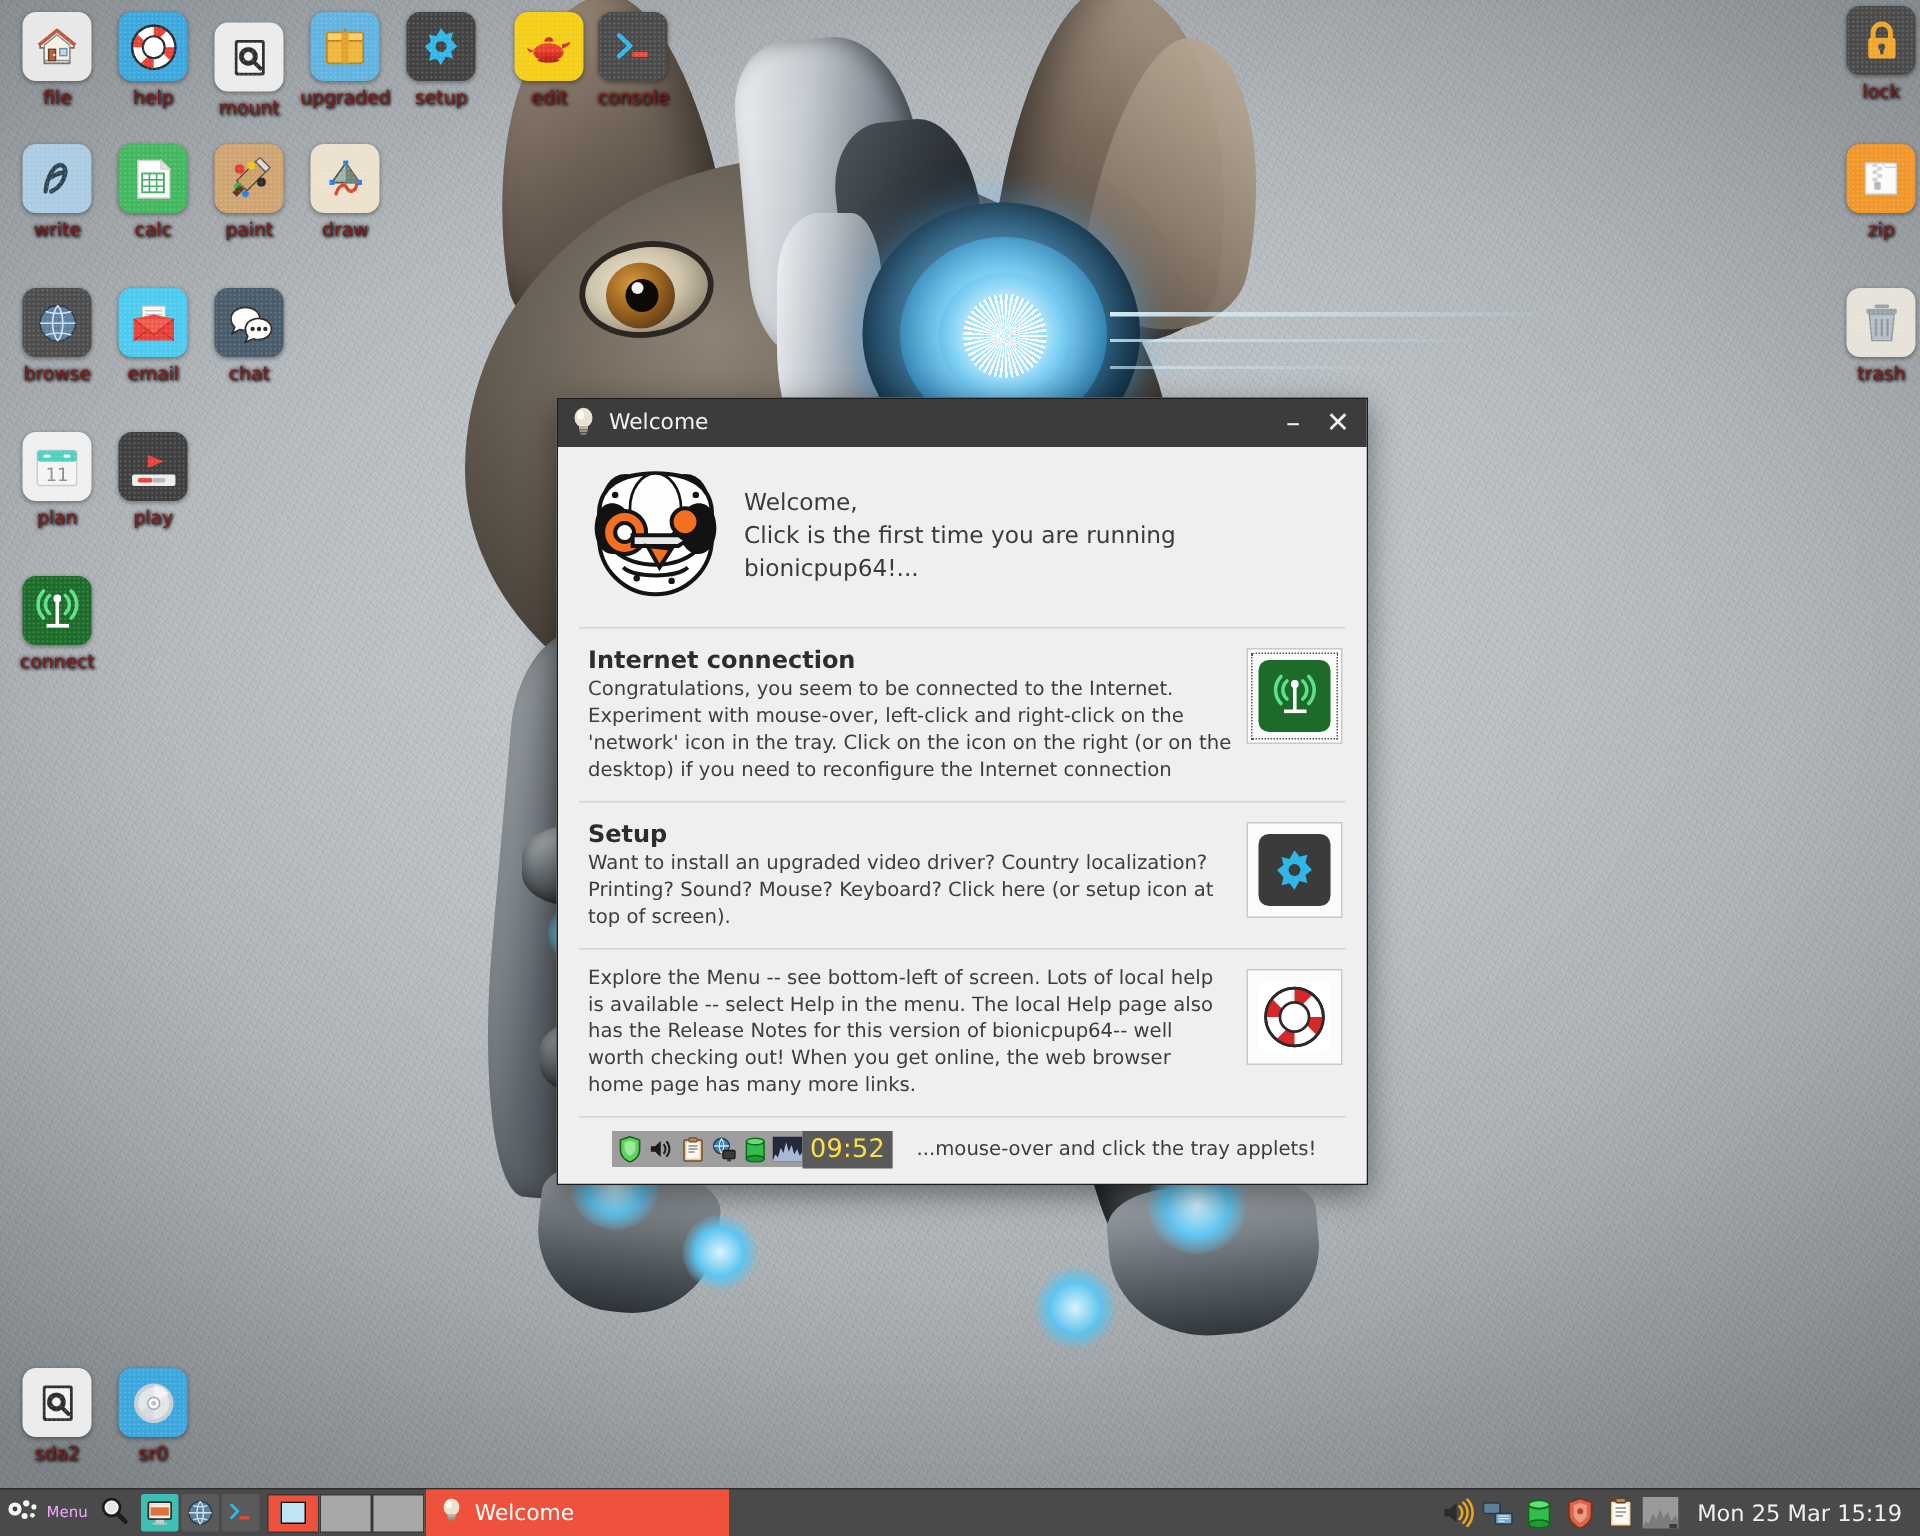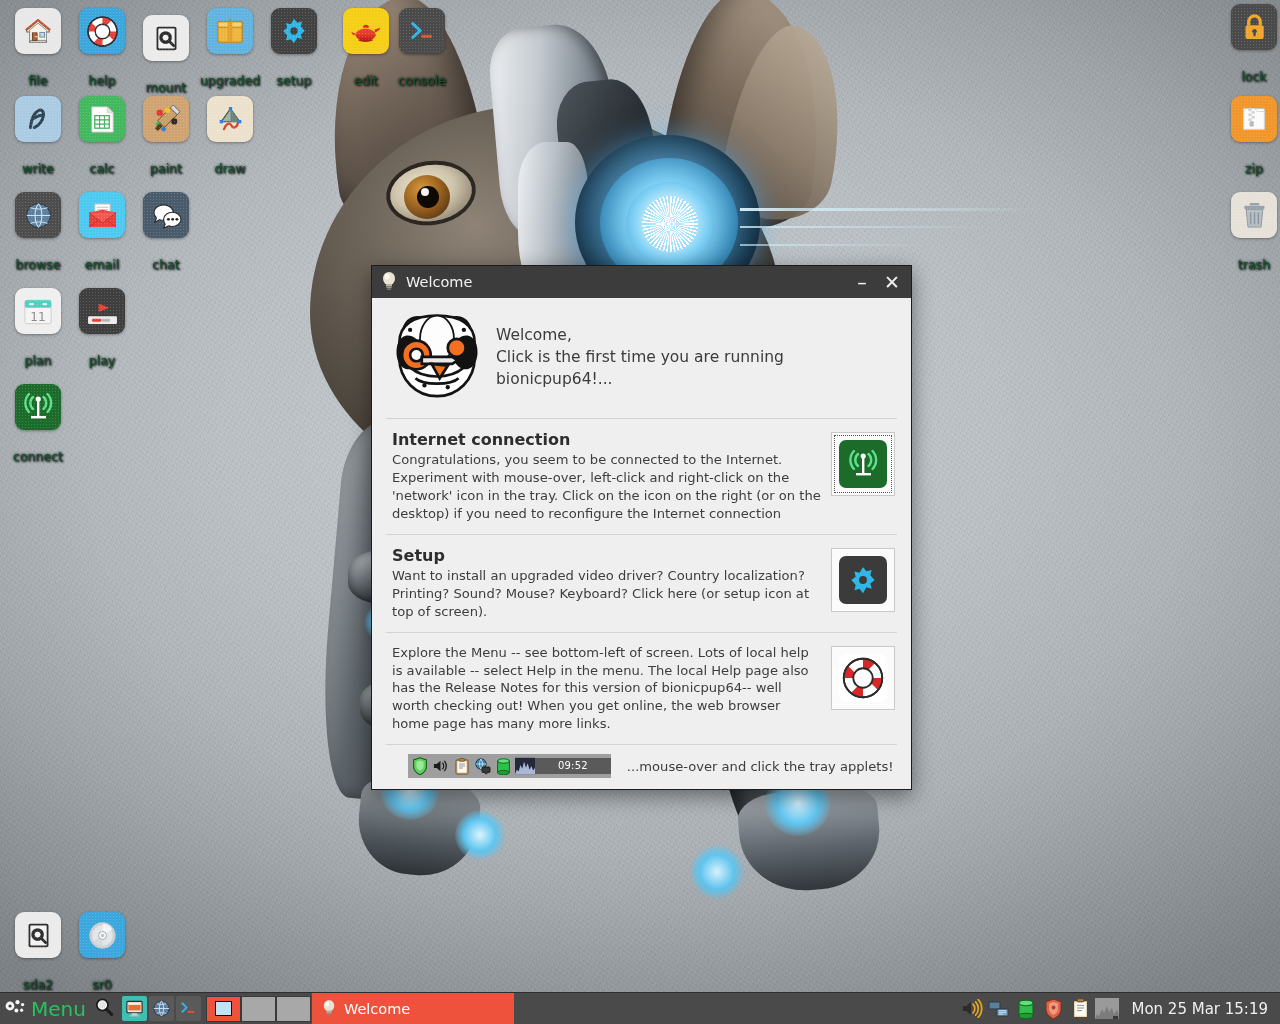--- a/index.html
+++ b/index.html
@@ -141,21 +141,21 @@
 
   
   .dicon { position: absolute; width: 76px; text-align: center; user-select: none; }
   .dicon .box {
     width: 46px; height: 46px; margin: 0 auto; border-radius: 9px;
     display: flex; align-items: center; justify-content: center;
     position: relative; overflow: hidden;
     box-shadow: 0 1px 3px rgba(0,0,0,.35);
   }
   .dicon .lbl {
-    margin-top: 19px; font-size: 12.5px; color: #14532d;
+    margin-top: 3px; font-size: 12.5px; color: #7f1d1d;
     text-shadow: 0 0 3px #000, 1px 1px 2px rgba(0,0,0,.95);
     white-space: nowrap;
   }
   .dicon .box::after {
     content:""; position:absolute; inset:0;
     background-image: radial-gradient(rgba(255,255,255,.16) .6px, transparent .7px);
     background-size: 3px 3px; pointer-events:none;
   }
 
   
@@ -182,31 +182,31 @@
   .wsection p { font-size: 13.1px; color: #3d3d3d; line-height: 1.37; }
   .secicon { width: 64px; height: 64px; background: #fbfbfb; border: 1px solid #c9c9c9;
              display:flex; align-items:center; justify-content:center; flex: 0 0 auto; margin-top: 2px; }
   .secicon.focus { outline: 1px dotted #555; outline-offset: -4px; }
   .secicon .sq { width: 48px; height: 48px; border-radius: 7px; display:flex;
                  align-items:center; justify-content:center; position: relative; overflow: hidden;}
   #wfooter { display: flex; align-items: center; gap: 16px; border-top: 1px solid #d3d3d3;
              padding: 9px 2px 9px 22px; }
   #minitray { display: flex; align-items: center; background: #9e9e9e; height: 24px; padding: 0 0 0 1px; }
   #minitray .mi { width: 21px; height: 22px; display:flex; align-items:center; justify-content:center; }
-  #minitray .mclock { background: #5a5a5a; color:#ffffff; font-size: 10px; padding: 2px 23px 3px; letter-spacing:.2px;}
+  #minitray .mclock { background: #5a5a5a; color:#fde047; font-size: 17px; padding: 2px 5px 3px; letter-spacing:.2px;}
   #wfooter .ftxt { font-size: 13.1px; color: #3d3d3d; }
 
   
   #taskbar {
     position: absolute; left: 0; bottom: 0; width: 1280px; height: 32px;
     background: #4a4a4a; display: flex; align-items: center;
     border-top: 1px solid #2e2e2e;
   }
   #menubtn { display: flex; align-items: center; gap: 4px; padding: 0 6px 0 5px; height: 32px; }
-  #menubtn .mtxt { color: #22c55e; font-size: 20px; }
+  #menubtn .mtxt { color: #f0abfc; font-size: 10px; }
   .tbicon { width: 25px; height: 25px; display:flex; align-items:center; justify-content:center;
             border-radius: 2px; position: relative; overflow:hidden; flex: 0 0 auto; }
   #launchers { display: flex; align-items: center; gap: 2px; padding-left: 2px; }
   #pager { display: flex; height: 26px; margin-left: 5px; }
   #pager .pg { width: 35px; height: 26px; background: #a8a8a8; border: 1px solid #3a3a3a; }
   #pager .pg.active { background: #ef523c; }
   #pager .pg.active .mini { width: 17px; height: 15px; background: #bfe4f5; border: 1px solid #111; margin: 4px auto 0; }
   #tasks { display: flex; align-items: center; height: 32px; margin-left: 1px; }
   .taskbtn { display: flex; align-items: center; gap: 8px; height: 32px; padding: 0 12px 0 10px;
              background: #ef523c; color: #fff; font-size: 14.5px; min-width: 202px; }

